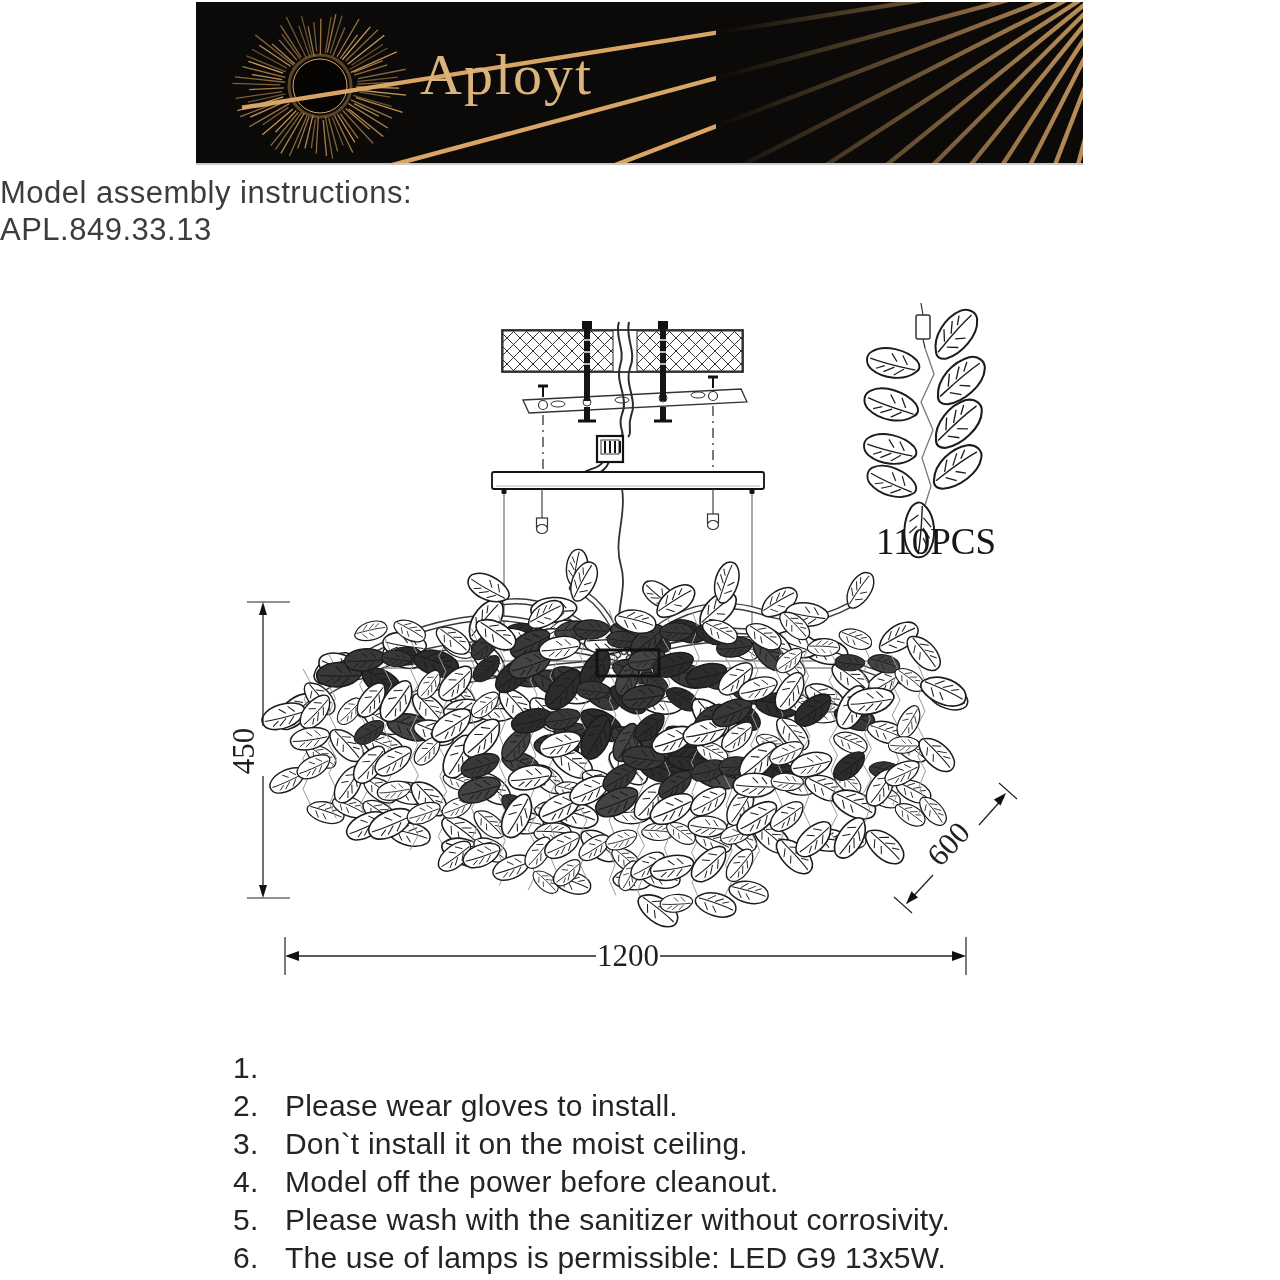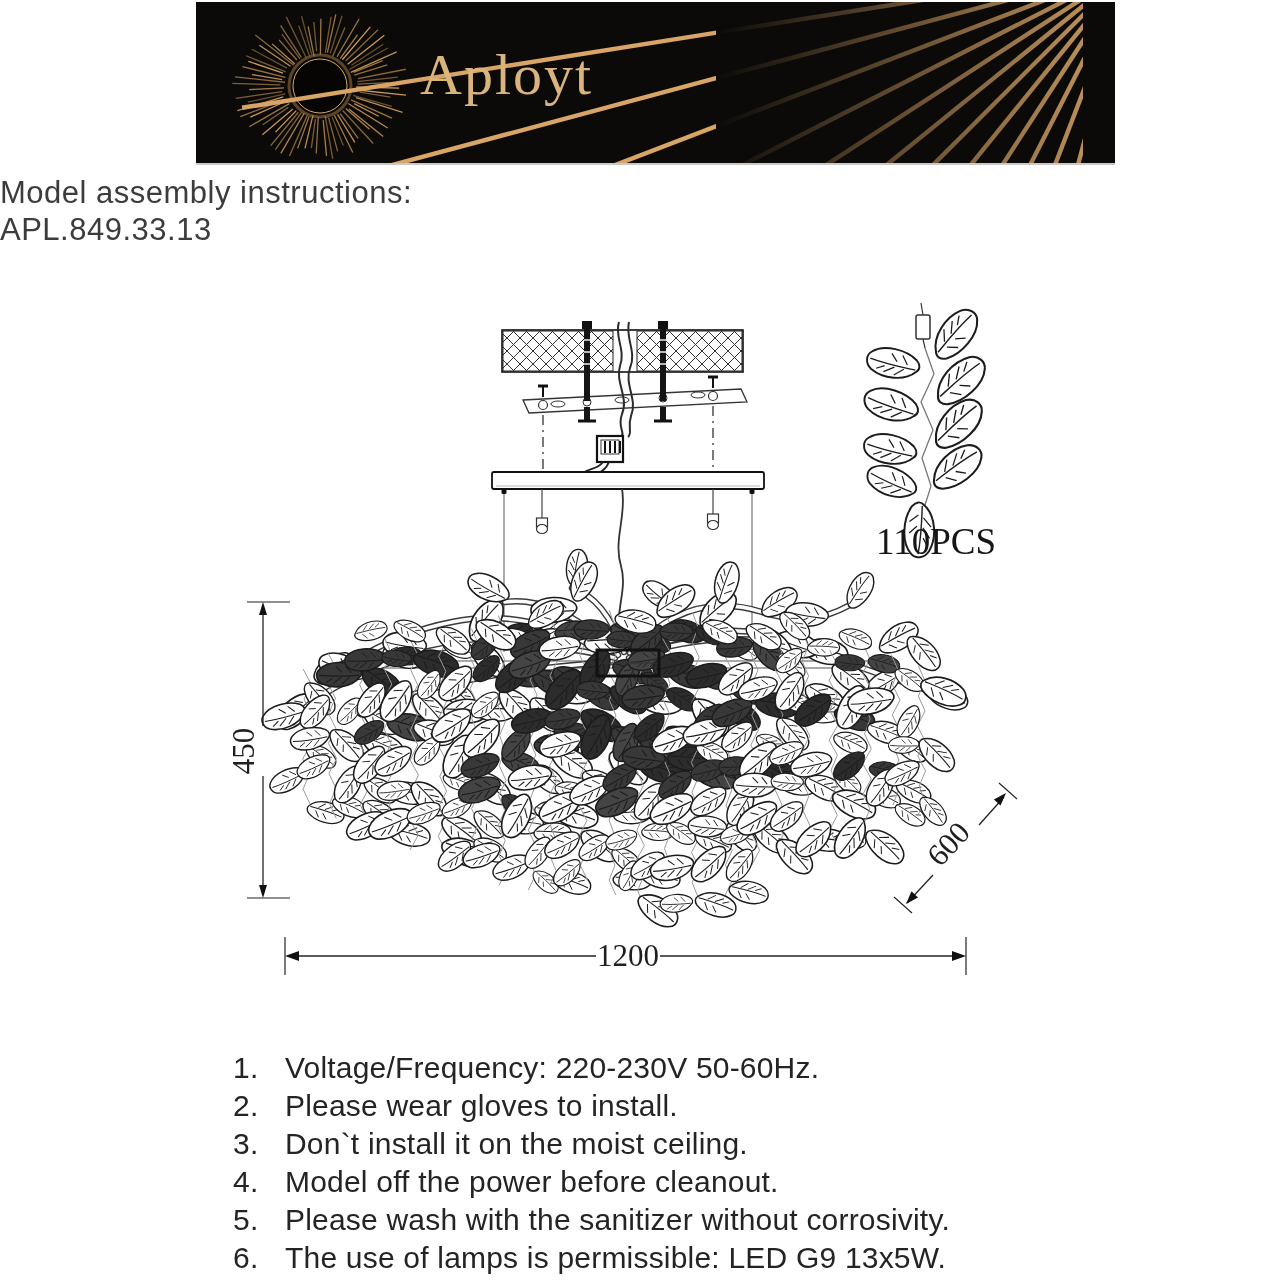--- a/index.html
+++ b/index.html
@@ -1,19 +1,19 @@
 <!DOCTYPE html>
 <html><head>
 <meta charset="utf-8">
 <style>
   html,body{margin:0;padding:0;background:#fff;}
   .page{position:relative;width:1280px;height:1280px;background:#ffffff;overflow:hidden;
         font-family:"Liberation Sans",sans-serif;}
   .banner{position:absolute;left:196px;top:2px;width:887px;height:161px;background:#0b0a08;
-          border-bottom:2px solid #c9c9c9;overflow:hidden;padding-left:32px;}
+          border-bottom:2px solid #c9c9c9;overflow:hidden;}
   .banner svg{position:absolute;left:0;top:0;}
   .brand{position:absolute;left:224px;top:44px;font-family:"Liberation Serif",serif;
          font-size:58px;font-weight:400;color:#d9b47c;letter-spacing:2px;line-height:1;}
   .title-block{position:absolute;left:0;top:174px;width:100%;
                color:#3c3c3c;font-size:31px;line-height:37px;letter-spacing:.5px;}
   #diagram{position:absolute;left:0;top:0;}
   .dim{font-family:"Liberation Serif",serif;font-size:31px;fill:#1f1f1f;}
   .pcs{font-size:37px;fill:#161616;}
   .list{position:absolute;left:233px;top:1051px;font-size:30px;color:#242424;letter-spacing:.2px;}
   .li{display:flex;height:38px;align-items:baseline;}
@@ -558,21 +558,20 @@
       </g>
     <text class="dim" transform="translate(254,751) rotate(-90)" text-anchor="middle">450</text>
     <text class="dim" x="628" y="966" text-anchor="middle">1200</text>
     <text class="dim" transform="translate(956,851) rotate(-47)" text-anchor="middle">600</text>
     <text class="dim pcs" x="876" y="554">110PCS</text>
   </svg>
 
   <div class="list">
     <div class="li">
         <span class="num">1.</span>
-        <span>Voltage/Frequency: 220-230V 50-60Hz.</span>
       </div>
     <div class="li">
         <span class="num">2.</span>
         <span>Please wear gloves to install.</span>
       </div>
     <div class="li">
         <span class="num">3.</span>
         <span>Don`t install it on the moist ceiling.</span>
       </div>
     <div class="li">

